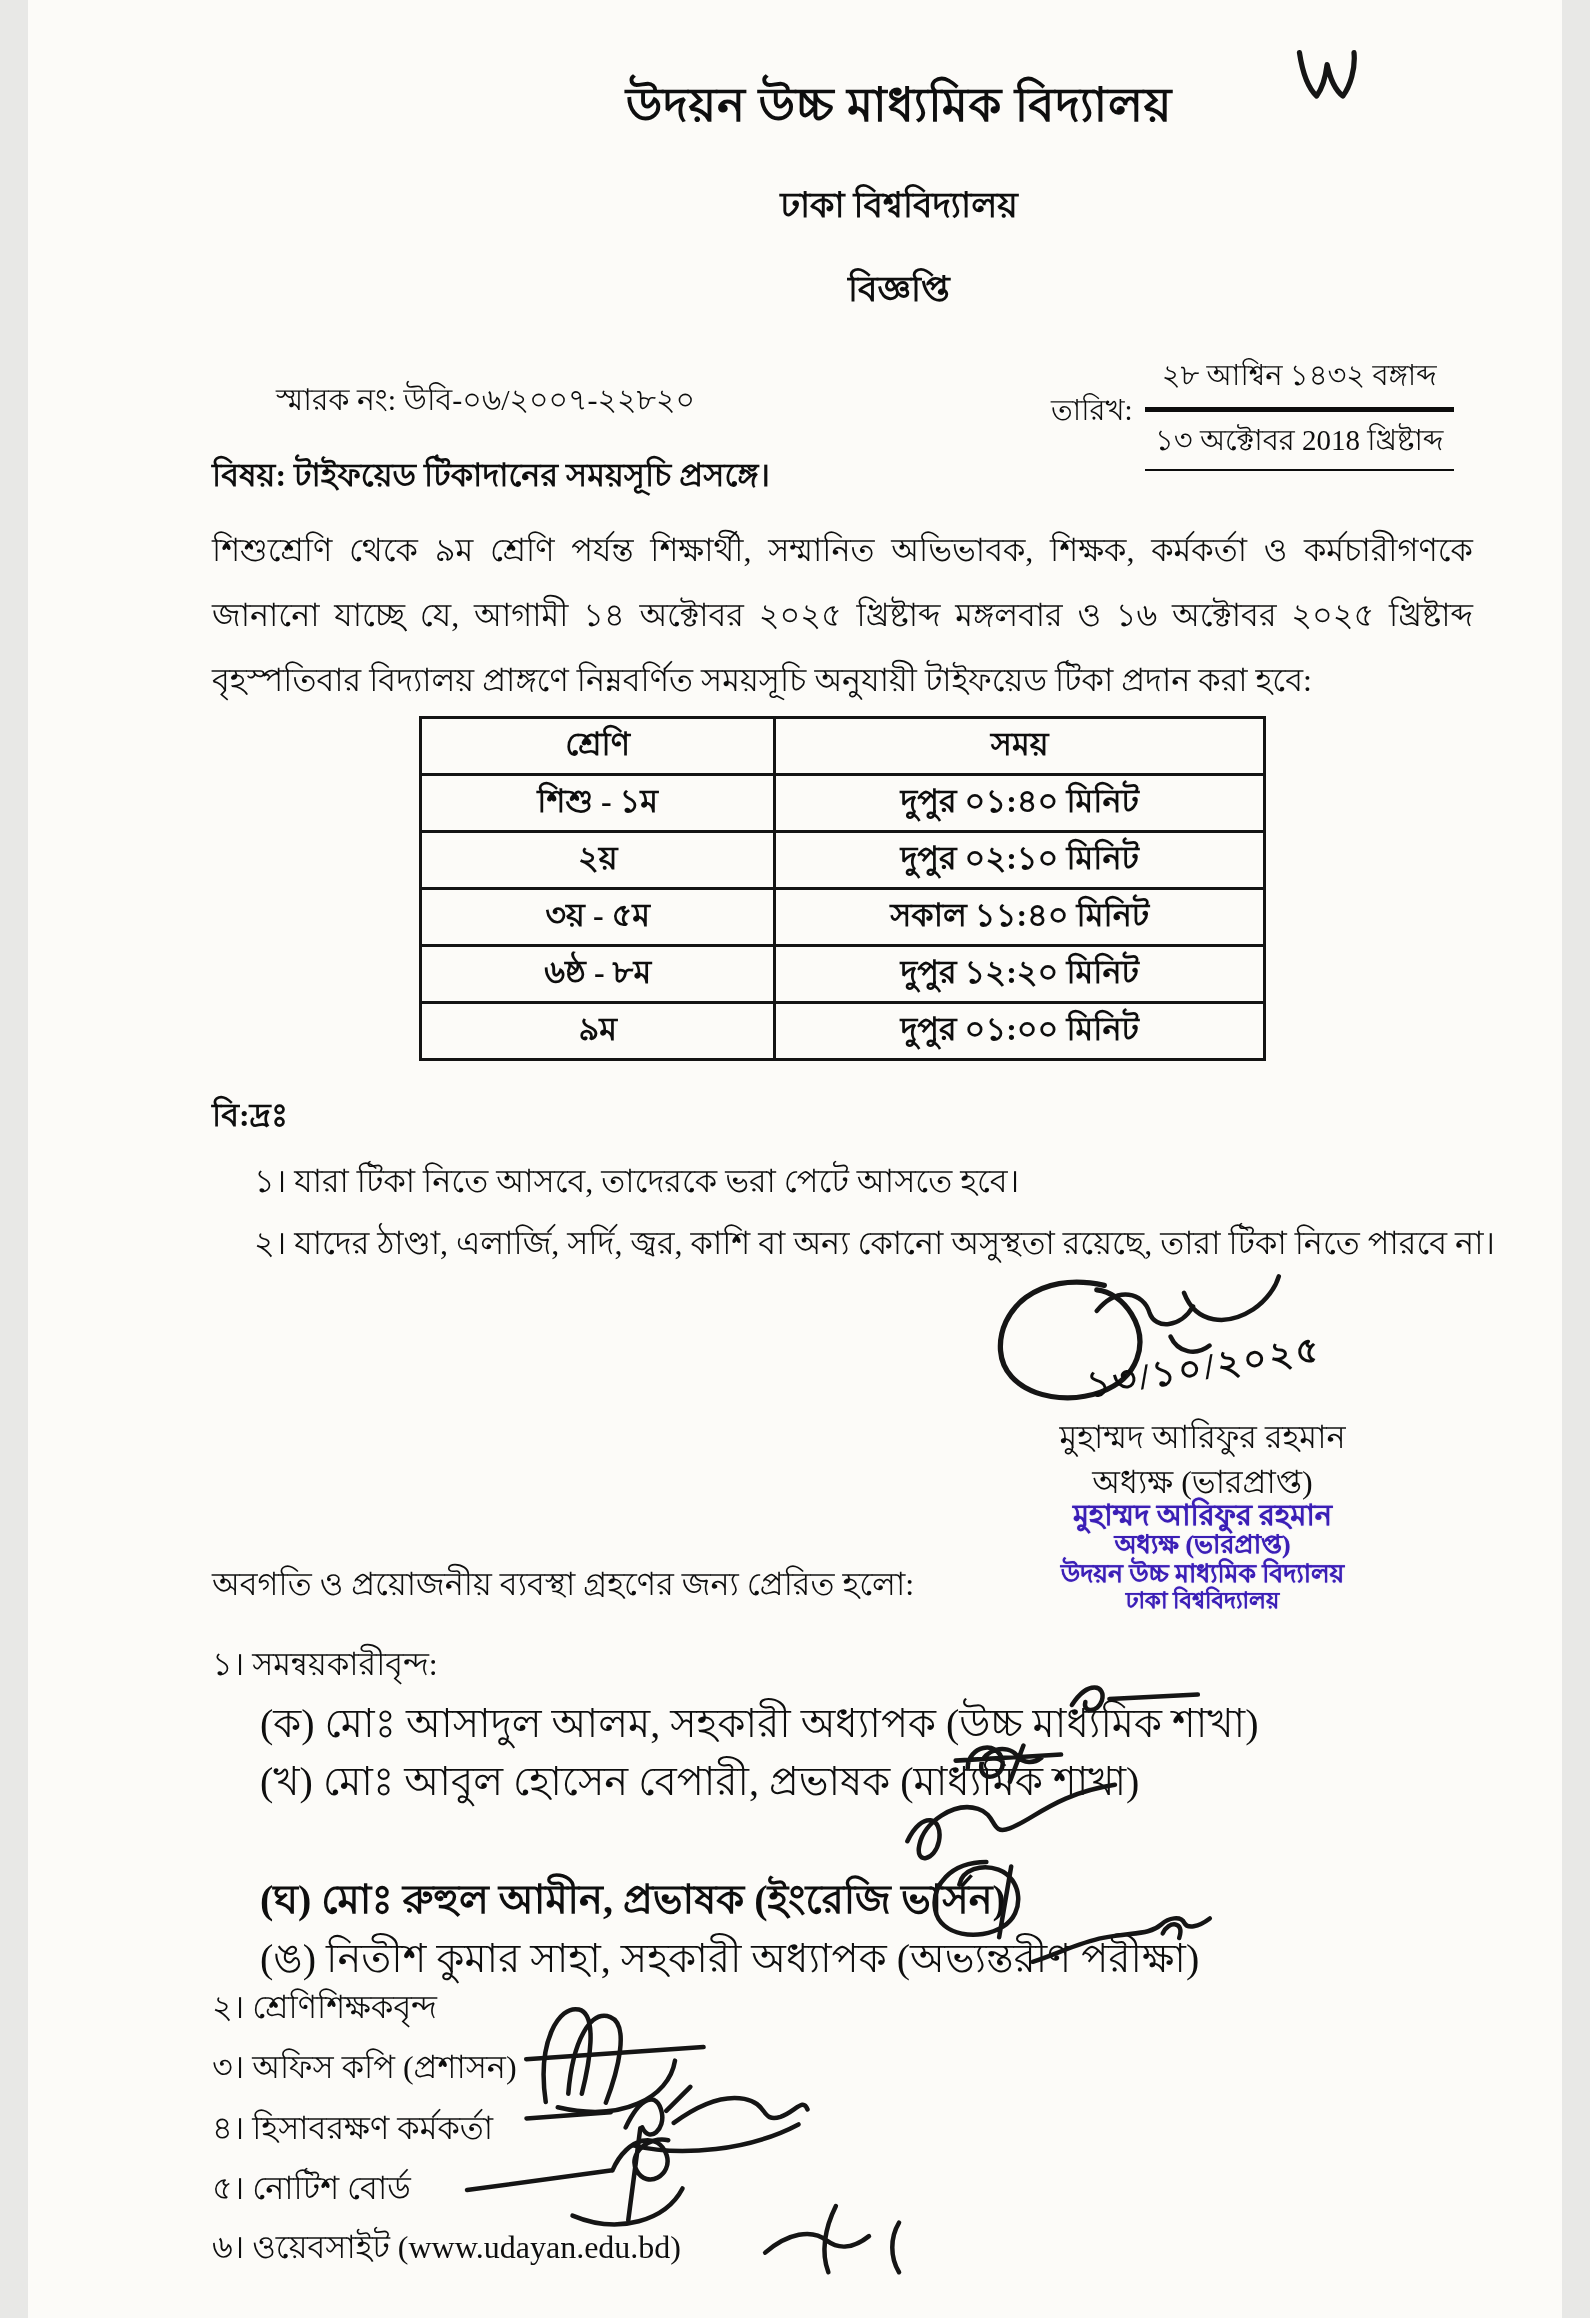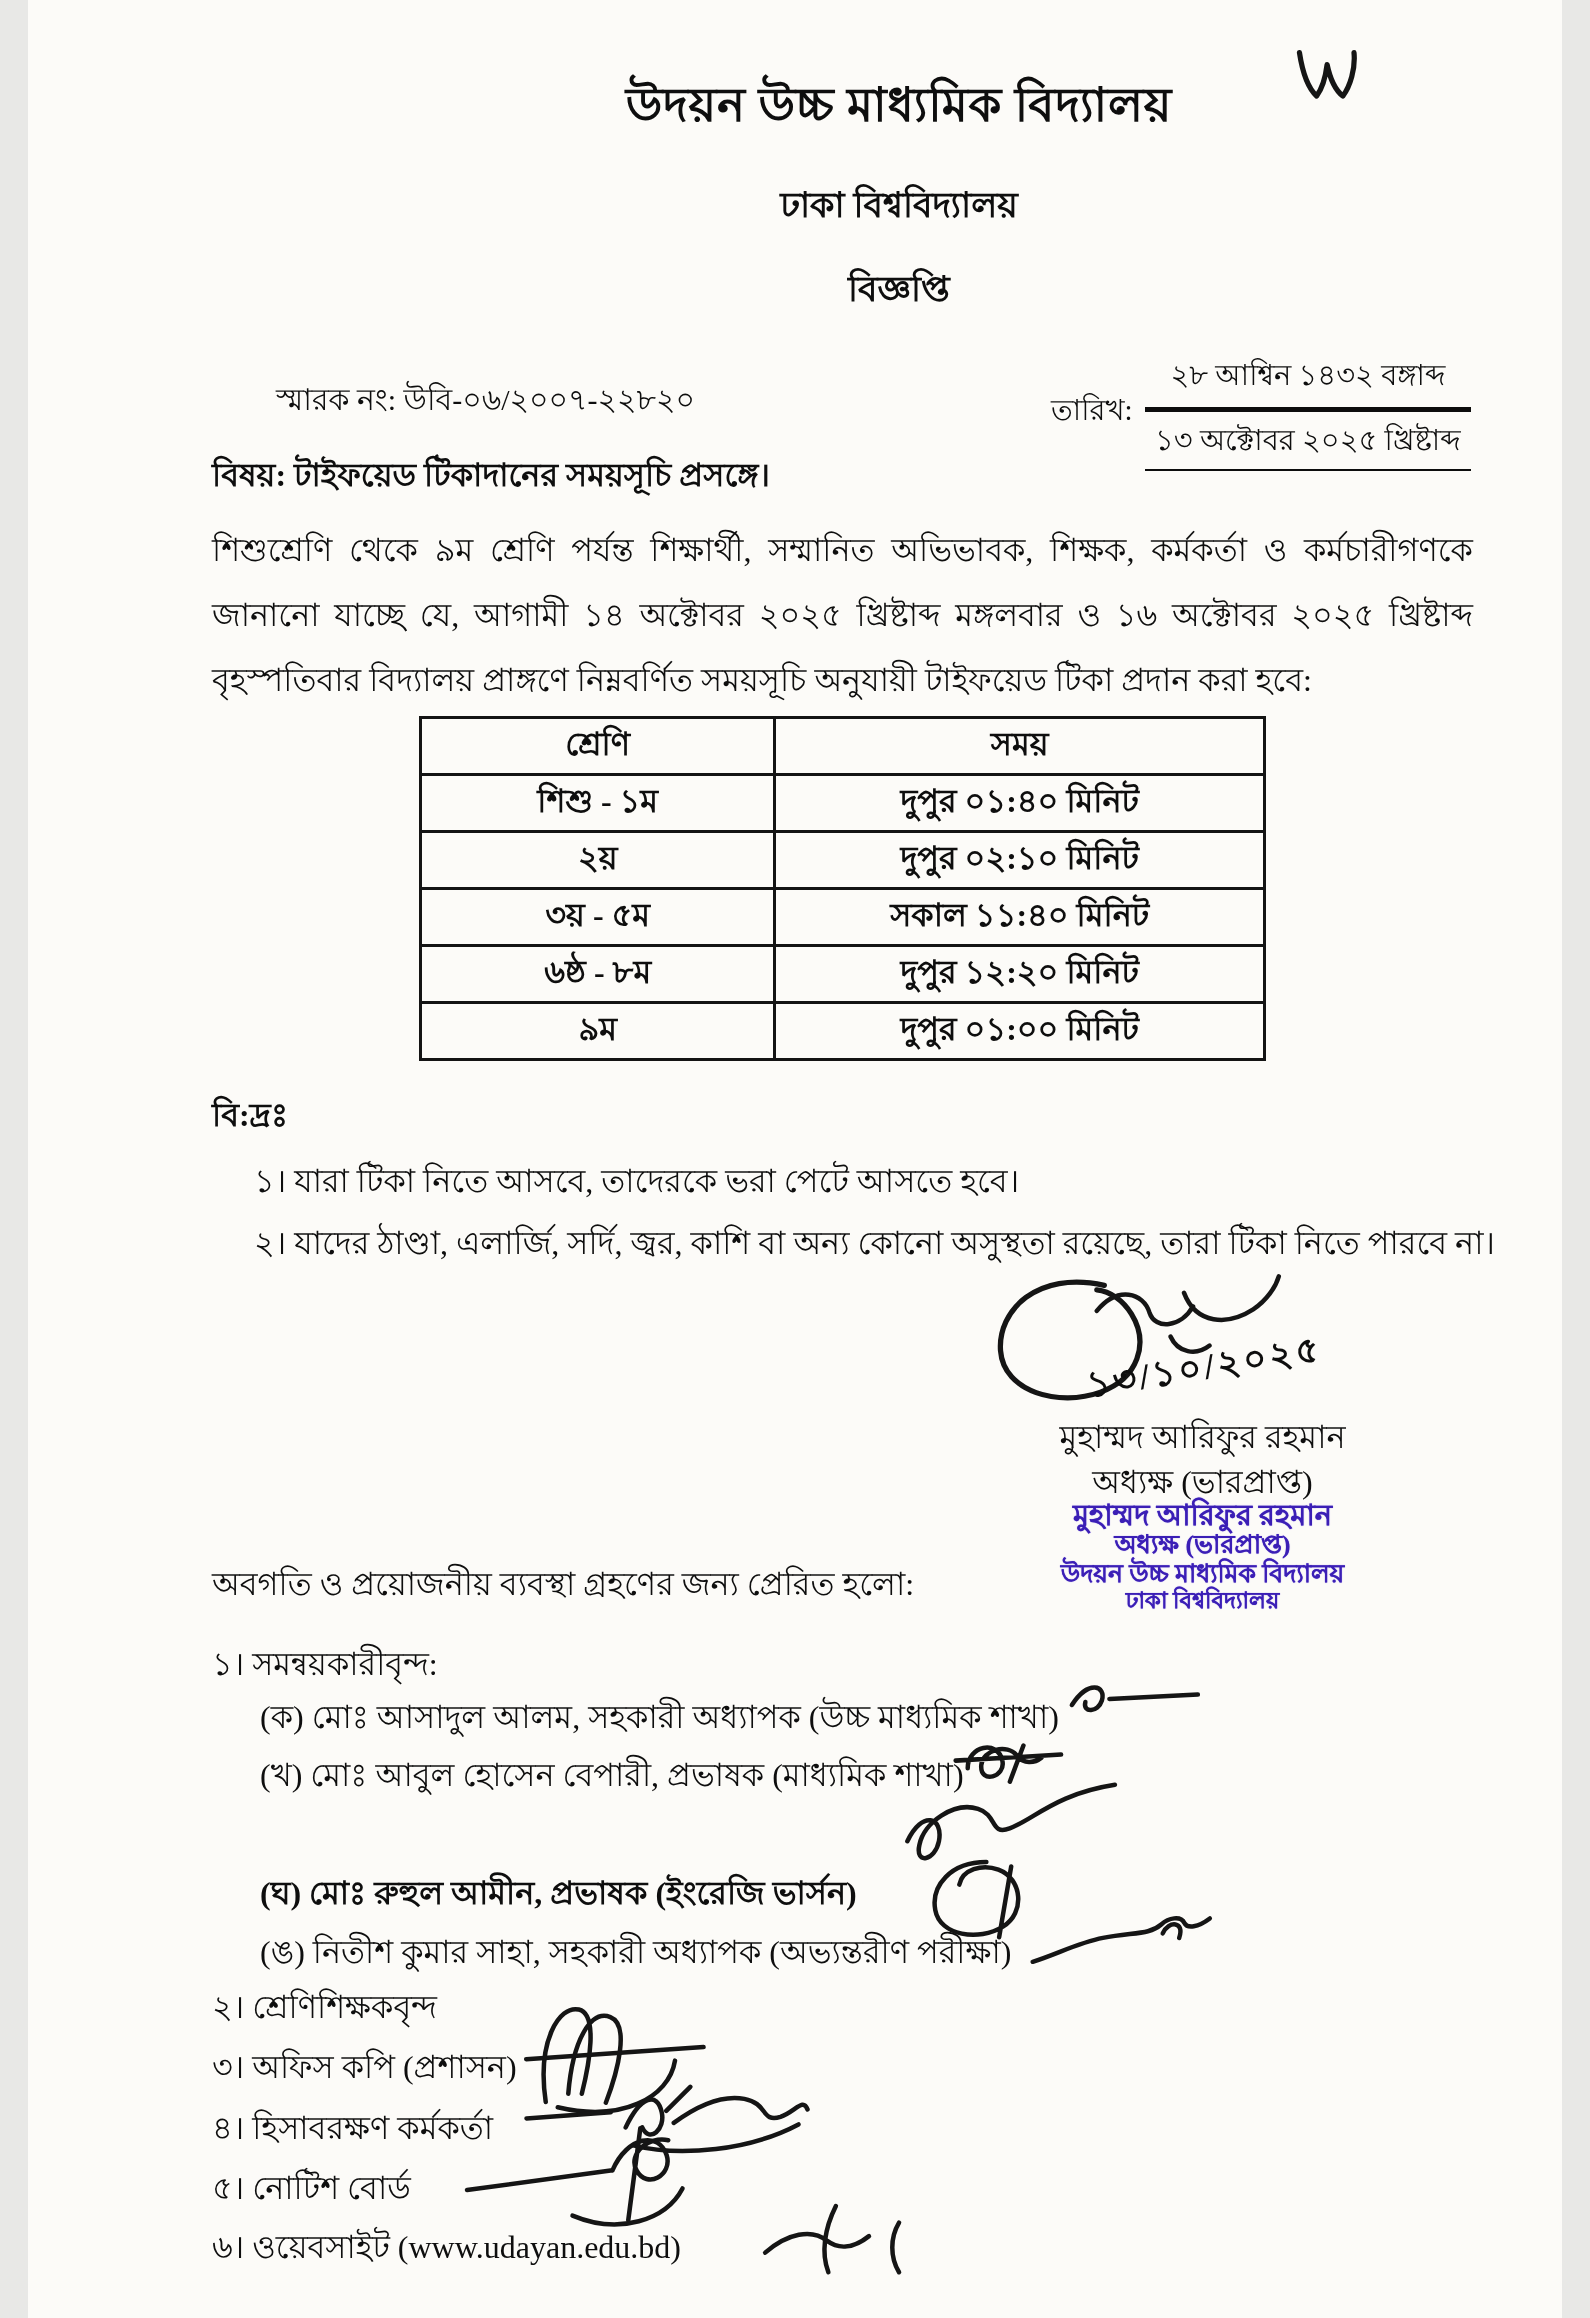--- a/index.html
+++ b/index.html
@@ -52,21 +52,21 @@
   .stamp { position:absolute; top:235px; width:100%; text-align:center;
            color:#3b1fb5; font-weight:bold; line-height:1.12;
            text-shadow:0 0 0.8px #5a3fd0; }
   .stamp-l1 { font-size:29px; }
   .stamp-l2 { font-size:25.6px; }
   .stamp-l3 { font-size:25px; }
   .stamp-l4 { font-size:22.6px; }
 
   .dist-intro { position:absolute; left:184px; top:1559px; font-size:32px; }
   .dist-item1 { position:absolute; left:184px; top:1639px; font-size:32px; }
-  .coord { position:absolute; left:232px; font-size:32px; }
+  .coord { position:absolute; left:232px; font-size:40px; }
   .ca { top:1692px; } .cb { top:1750px; } .cc { top:1809px; } .cd { top:1868px;font-weight:bold; } .ce { top:1927px; }
 
   .dist-item { position:absolute; left:184px; font-size:32px; }
   .i2 { top:1982px; } .i3 { top:2042px; } .i4 { top:2103px; } .i5 { top:2163px; } .i6 { top:2222px; }
 </style>
 </head>
 <body>
 
 <div class="paper">
 
@@ -76,21 +76,21 @@
 
   <div class="school-name">উদয়ন উচ্চ মাধ্যমিক বিদ্যালয়</div>
   <div class="university">ঢাকা বিশ্ববিদ্যালয়</div>
   <div class="notice-title">বিজ্ঞপ্তি</div>
 
   <div class="memo">স্মারক নং: উবি-০৬/২০০৭-২২৮২০</div>
   <div class="date-block">
     <span class="date-label">তারিখ:</span>
     <span class="date-frac">
       <span class="date-top">২৮ আশ্বিন ১৪৩২ বঙ্গাব্দ</span>
-      <span class="date-bottom">১৩ অক্টোবর ২০২৫ খ্রিষ্টাব্দ</span>
+      <span class="date-bottom">১৩ অক্টোবর 2018 খ্রিষ্টাব্দ</span>
     </span>
   </div>
 
   <div class="subject">বিষয়: টাইফয়েড টিকাদানের সময়সূচি প্রসঙ্গে।</div>
   <p class="body-para">শিশুশ্রেণি থেকে ৯ম শ্রেণি পর্যন্ত শিক্ষার্থী, সম্মানিত অভিভাবক, শিক্ষক, কর্মকর্তা ও কর্মচারীগণকে জানানো যাচ্ছে যে, আগামী ১৪ অক্টোবর ২০২৫ খ্রিষ্টাব্দ মঙ্গলবার ও ১৬ অক্টোবর ২০২৫ খ্রিষ্টাব্দ বৃহস্পতিবার বিদ্যালয় প্রাঙ্গণে নিম্নবর্ণিত সময়সূচি অনুযায়ী টাইফয়েড টিকা প্রদান করা হবে:</p>
 
   <table class="schedule">
     <thead>
       <tr>
         <th class="col-class">শ্রেণি</th>

